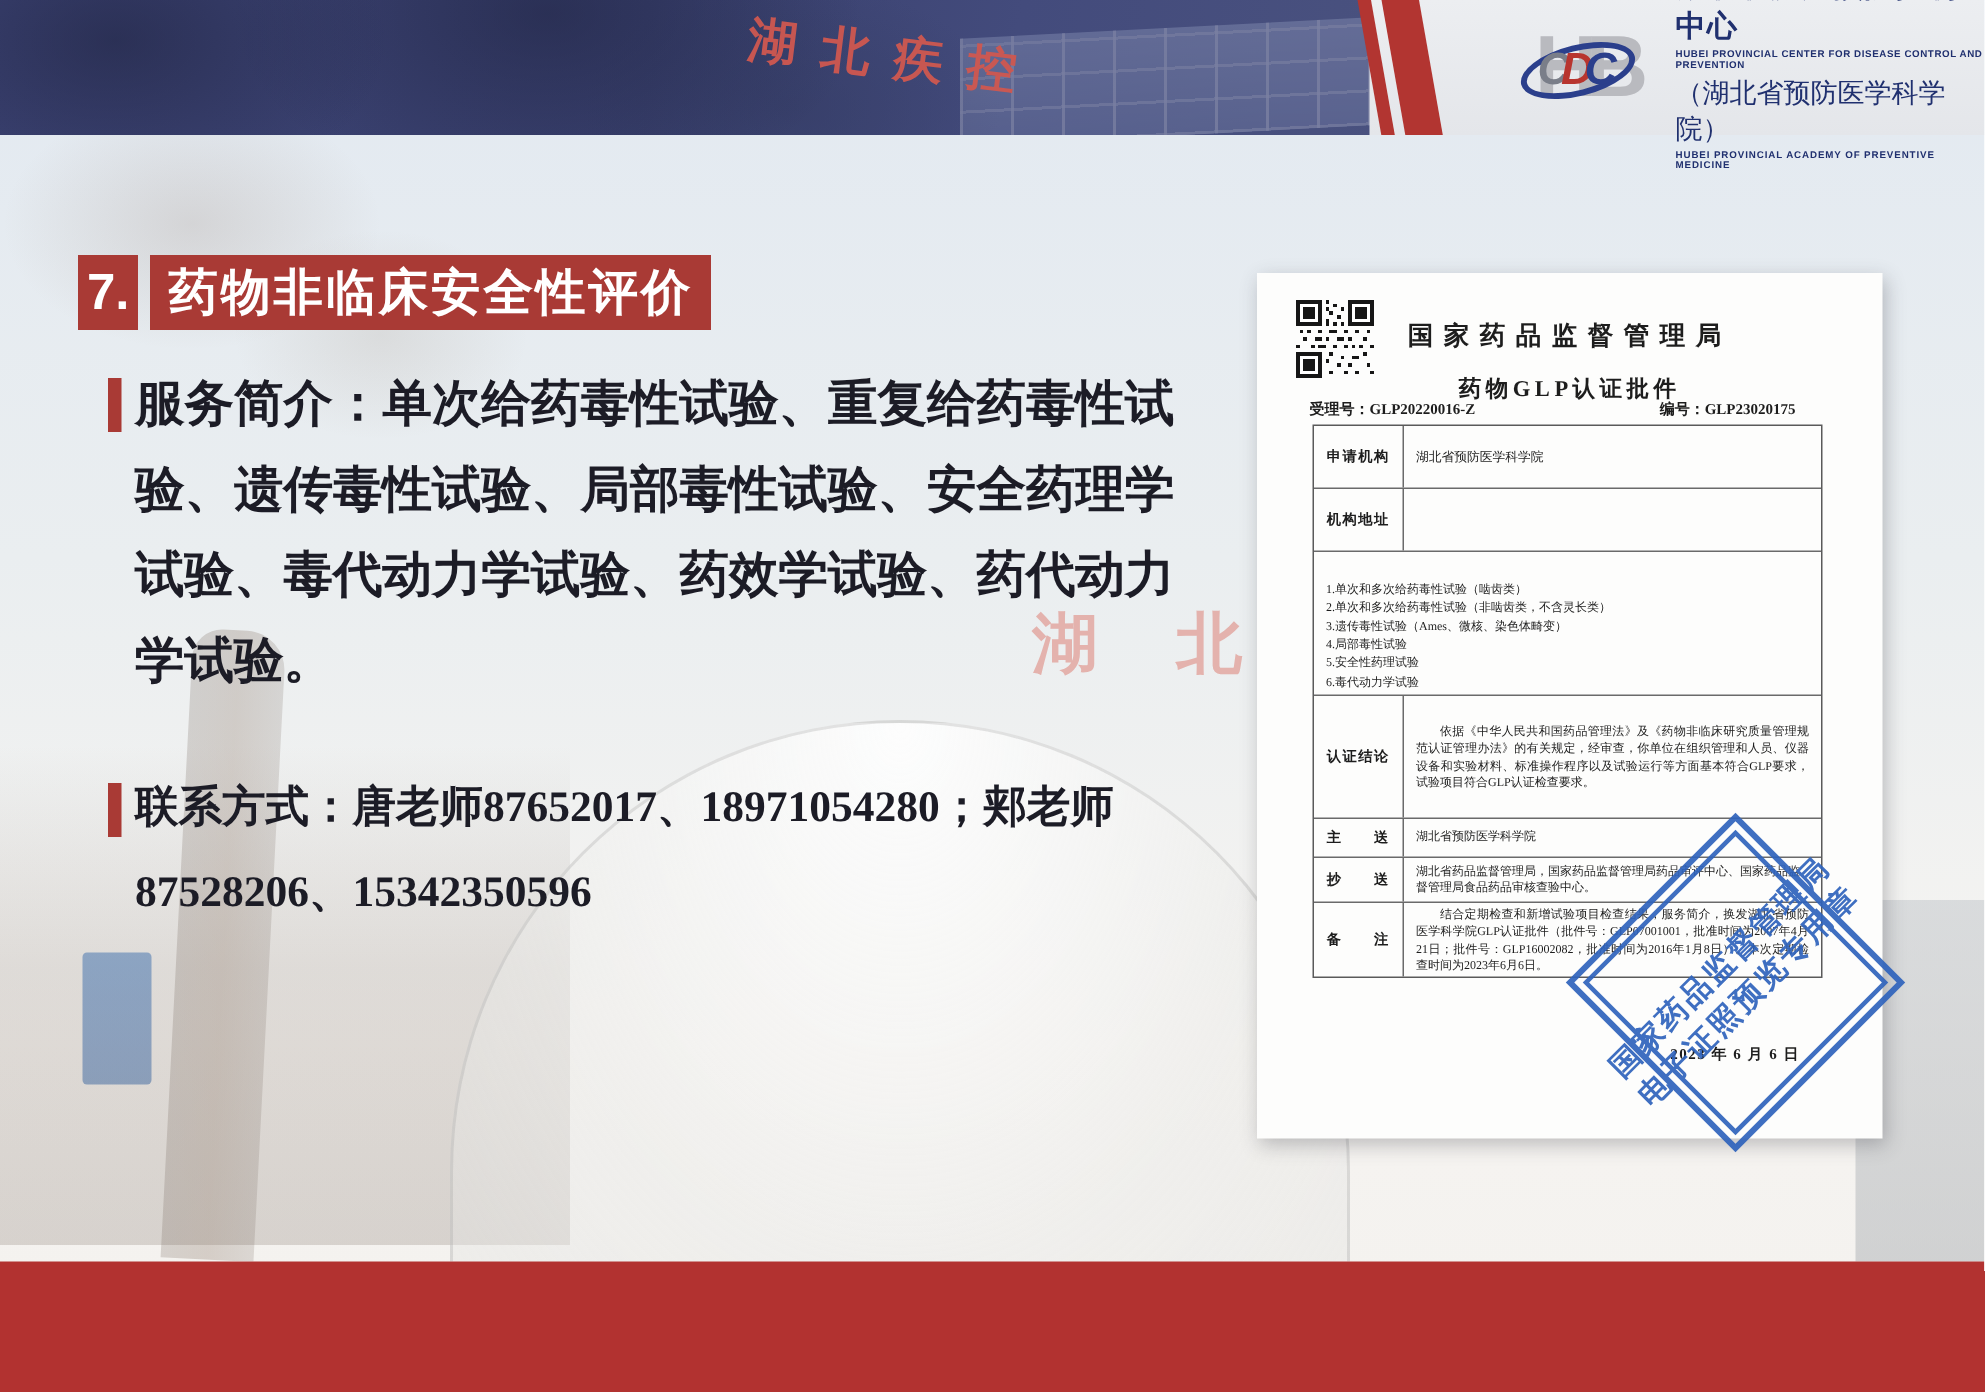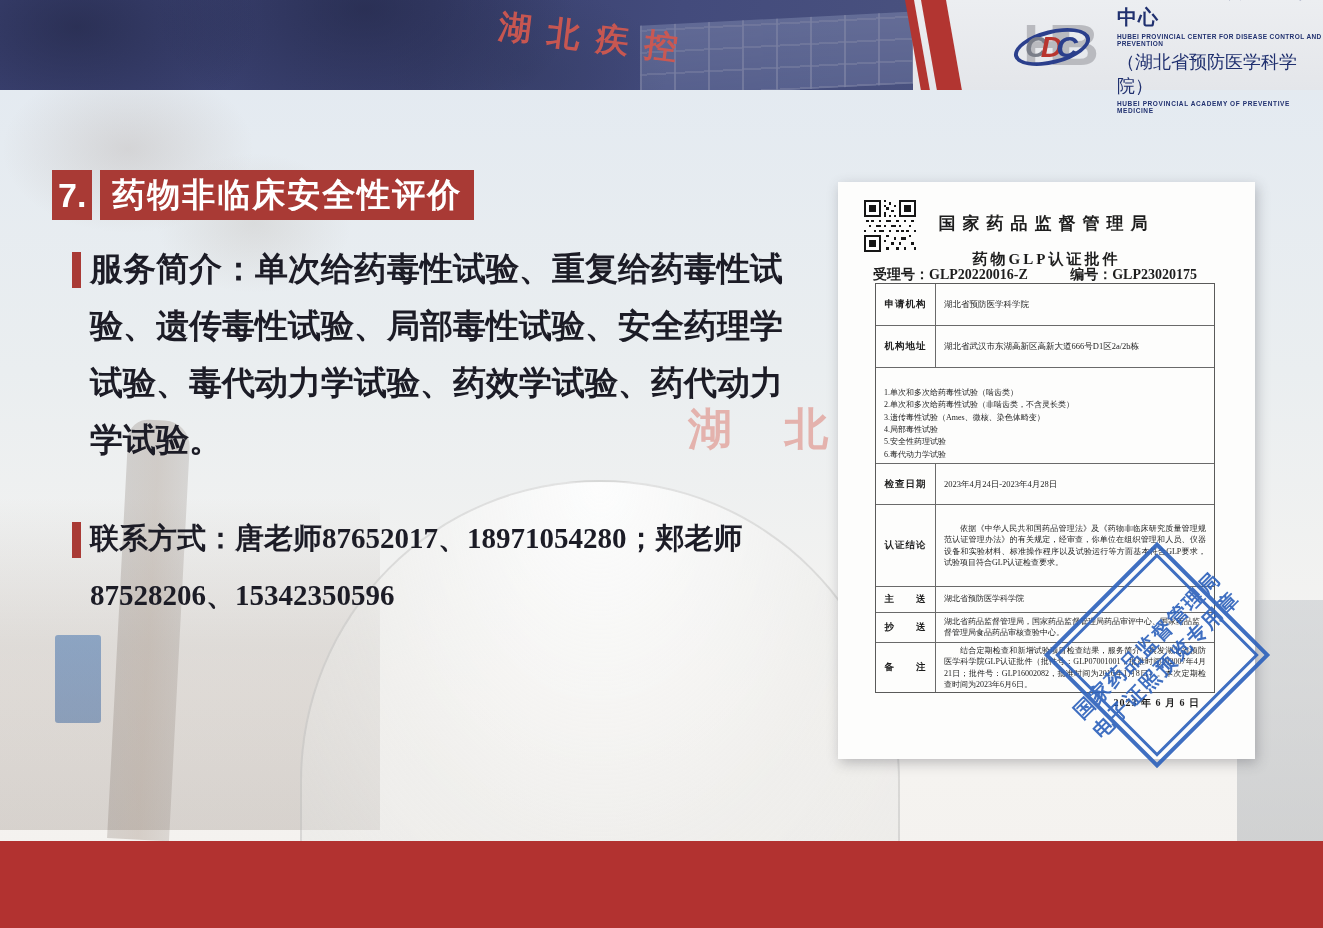--- a/index.html
+++ b/index.html
@@ -83,21 +83,21 @@
 
   
   .cert { position:absolute; left:838px; top:182px; width:417px; height:577px; background:#fdfdfc;
     box-shadow:2px 4px 12px rgba(60,60,70,.3); z-index:4; color:#1d1d1d; }
   .qr { position:absolute; left:26px; top:18px; width:52px; height:52px; }
   .cert-authority { position:absolute; left:0; top:30px; width:100%; text-align:center;
     font-family:"Liberation Sans","DejaVu Sans",sans-serif; font-weight:600; font-size:17px; letter-spacing:7px; }
   .cert-doctitle { position:absolute; left:0; top:68px; width:100%; text-align:center;
     font-size:15px; letter-spacing:3px; font-weight:600; }
   .cert-nos { position:absolute; left:35px; top:84px; width:324px; display:flex; justify-content:space-between;
-    font-size:14px; font-weight:700;text-align:center; }
+    font-size:10px; font-weight:700;text-align:center; }
   .cert-table { position:absolute; left:37px; top:101px; width:340px; border:1.5px solid #5a5a5a; }
   .crow { display:flex; border-top:1px solid #6a6a6a; }
   .crow:first-child { border-top:none; }
   .crow .lab { width:60px; flex:none; display:flex; align-items:center; justify-content:center;
     border-right:1px solid #6a6a6a; font-weight:700; font-size:9.5px; letter-spacing:1px; text-align:center; }
   .crow .val { flex:1; display:flex; align-items:center; padding:3px 8px; font-size:8.5px; line-height:1.5; }
   .crow .val .vtext { width:100%; }
   .pre { white-space:pre-line; font-size:8px; line-height:1.55;margin-top:17px; }
   .just { font-size:8px; line-height:1.4; text-indent:2em; text-align:justify; }
   .small { font-size:8px; line-height:1.35; }
@@ -237,40 +237,31 @@
 
     <div class="cert-table">
       <div class="crow" style="height:41px">
         <div class="lab">申请机构</div>
         <div class="val">
             <span class="vtext">湖北省预防医学科学院</span>
           </div>
       </div>
       <div class="crow" style="height:42px">
         <div class="lab">机构地址</div>
-        <div class="val">
-            <span class="vtext">湖北省武汉市东湖高新区高新大道666号D1区2a/2b栋</span>
-          </div>
       </div>
       <div class="crow" style="height:96px">
         <div class="val">
             <span class="vtext pre">1.单次和多次给药毒性试验（啮齿类）
 2.单次和多次给药毒性试验（非啮齿类，不含灵长类）
 3.遗传毒性试验（Ames、微核、染色体畸变）
 4.局部毒性试验
 5.安全性药理试验
 6.毒代动力学试验</span>
           </div>
       </div>
-      <div class="crow" style="height:41px">
-        <div class="lab">检查日期</div>
-        <div class="val">
-            <span class="vtext">2023年4月24日-2023年4月28日</span>
-          </div>
-      </div>
       <div class="crow" style="height:82px">
         <div class="lab">认证结论</div>
         <div class="val">
             <span class="vtext just">依据《中华人民共和国药品管理法》及《药物非临床研究质量管理规范认证管理办法》的有关规定，经审查，你单位在组织管理和人员、仪器设备和实验材料、标准操作程序以及试验运行等方面基本符合GLP要求，试验项目符合GLP认证检查要求。</span>
           </div>
       </div>
       <div class="crow" style="height:26px">
         <div class="lab">主　　送</div>
         <div class="val">
             <span class="vtext small">湖北省预防医学科学院</span>

